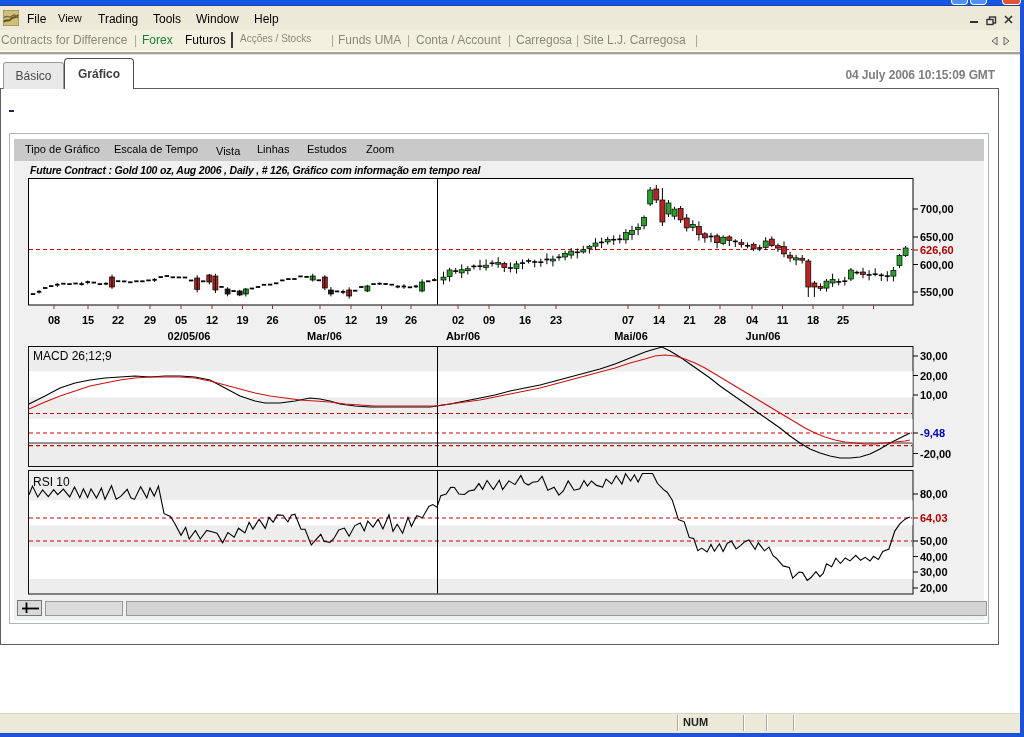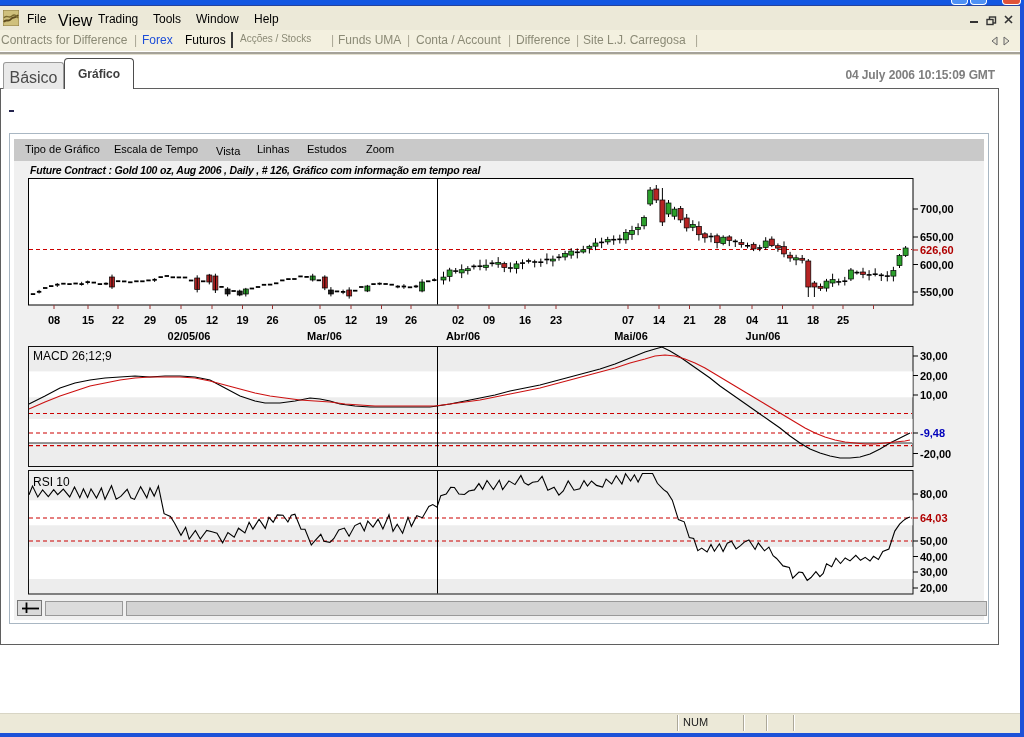--- a/index.html
+++ b/index.html
@@ -15,64 +15,64 @@
 <div class="abs" style="left:970px;top:0;width:17px;height:5px;background:#4e91f5;border:1px solid #fff;border-top:none;border-radius:0 0 4px 4px;"></div>
 <div class="abs" style="left:1002px;top:0;width:19px;height:5px;background:#e05339;border:1px solid #fff;border-top:none;border-radius:0 0 4px 4px;"></div>
 
 <div class="abs" style="left:0;top:6px;width:1020px;height:24px;background:#ece9d8;"></div>
 <svg class="abs" style="left:3px;top:10px;" width="16" height="16" viewBox="0 0 16 16">
  <rect width="16" height="16" fill="#cfc07c" stroke="#8a7840"></rect>
  <path d="M1 12 C3 8 5 13 8 9 C10 6 12 9 15 5" stroke="#5d4a1e" stroke-width="2" fill="none"></path>
  <path d="M1 8 C3 4 6 9 9 6 C11 4 13 5 15 8" stroke="#7a6a30" stroke-width="1.4" fill="none"></path>
 </svg>
 <div class="abs" style="top:12px;left:27px;font-size:12px;color:#000;">File</div>
-<div class="abs" style="top:12px;left:58px;font-size:16px;color:#000;">View</div>
+<div class="abs" style="top:12px;left:58px;font-size:11px;color:#000;">View</div>
 <div class="abs" style="top:12px;left:98px;font-size:12px;color:#000;">Trading</div>
 <div class="abs" style="top:12px;left:153px;font-size:12px;color:#000;">Tools</div>
 <div class="abs" style="top:12px;left:196px;font-size:12px;color:#000;">Window</div>
 <div class="abs" style="top:12px;left:254px;font-size:12px;color:#000;">Help</div>
 
 <svg class="abs" style="left:968px;top:12px;" width="50" height="14" viewBox="0 0 50 14">
  <rect x="2" y="9" width="8" height="2" fill="#333"></rect>
  <rect x="21.5" y="5" width="6" height="6" fill="none" stroke="#333" stroke-width="1.4"></rect>
  <rect x="19" y="7.5" width="6" height="5" fill="#ece9d8" stroke="#333" stroke-width="1.4"></rect>
  <path d="M37 4 L44 11 M44 4 L37 11" stroke="#333" stroke-width="1.6"></path>
 </svg>
 
 <div class="abs" style="left:0;top:30px;width:1020px;height:21px;background:#f3f0df;"></div>
 <div class="abs" style="top:33px;left:1px;font-size:12px;color:#8b8a76;text-align:center;">Contracts for Difference</div>
 <div class="abs" style="top:33px;left:134px;font-size:12px;color:#a8a694;">|</div>
-<div class="abs" style="top:33px;left:142px;font-size:12px;color:#1d4ed8;">Forex</div>
+<div class="abs" style="top:33px;left:142px;font-size:12px;color:#15803d;">Forex</div>
 <div class="abs" style="top:33px;left:185px;font-size:12px;color:#000;">Futuros</div>
 <div class="abs" style="top:32px;left:231px;width:2px;height:16px;background:#3a3a3a;"></div>
 <div class="abs" style="top:33px;left:240px;font-size:10px;color:#8b8a76;">Acções / Stocks</div>
 <div class="abs" style="top:33px;left:331px;font-size:12px;color:#a8a694;">|</div>
 <div class="abs" style="top:33px;left:338px;font-size:12px;color:#8b8a76;">Funds UMA</div>
 <div class="abs" style="top:33px;left:407px;font-size:12px;color:#a8a694;">|</div>
 <div class="abs" style="top:33px;left:416px;font-size:12px;color:#8b8a76;">Conta / Account</div>
 <div class="abs" style="top:33px;left:508px;font-size:12px;color:#a8a694;">|</div>
-<div class="abs" style="top:33px;left:516px;font-size:12px;color:#8b8a76;">Difference</div>
+<div class="abs" style="top:33px;left:516px;font-size:12px;color:#8b8a76;">Carregosa</div>
 <div class="abs" style="top:33px;left:576px;font-size:12px;color:#a8a694;">|</div>
 <div class="abs" style="top:33px;left:583px;font-size:12px;color:#8b8a76;">Site L.J. Carregosa</div>
 <div class="abs" style="top:33px;left:695px;font-size:12px;color:#a8a694;">|</div>
 <svg class="abs" style="left:989px;top:36px;" width="24" height="10" viewBox="0 0 24 10">
  <path d="M8 1 L3 5 L8 9 Z" fill="#e8e5d5" stroke="#666" stroke-width="1"></path>
  <path d="M15 1 L20 5 L15 9 Z" fill="#e8e5d5" stroke="#666" stroke-width="1"></path>
 </svg>
 
 <div class="abs" style="left:0;top:51px;width:1020px;height:1px;background:#ffffff;"></div>
 <div class="abs" style="left:0;top:52px;width:1020px;height:2px;background:#a5a299;"></div>
 <div class="abs" style="left:0;top:54px;width:1020px;height:1px;background:#e2dfcf;"></div>
 
 <div class="abs" style="left:0;top:55px;width:1020px;height:658px;background:#ffffff;"></div>
 
 <div class="abs" style="left:0;top:88px;width:999px;height:557px;border:1px solid #5f5f5f;background:#fff;"></div>
 
 <div class="abs" style="left:3px;top:62px;width:61px;height:27px;background:#e9e9e9;border:1px solid #9a9a9a;border-bottom:none;border-radius:3px 3px 0 0;"></div>
-<div class="abs" style="left:3px;top:69px;width:61px;text-align:center;font-size:16px;color:#4a4a4a;">Básico</div>
+<div class="abs" style="left:3px;top:69px;width:61px;text-align:center;font-size:12px;color:#4a4a4a;">Básico</div>
 <div class="abs" style="left:64px;top:58px;width:70px;height:31px;background:#ffffff;border:1px solid #4d4d4d;border-bottom:none;border-radius:4px 4px 0 0;"></div>
 <div class="abs" style="left:64px;top:67px;width:70px;text-align:center;font-size:12px;font-weight:bold;color:#3d3d3d;">Gráfico</div>
 
 <div class="abs" style="top:68px;left:700px;width:295px;text-align:right;font-size:12px;font-weight:bold;color:#7e7e7e;letter-spacing:-0.1px;">04 July 2006 10:15:09 GMT</div>
 
 <div class="abs" style="left:9px;top:110px;width:5px;height:2px;background:#26264f;"></div>
 
 <div class="abs" style="left:9px;top:133px;width:980px;height:491px;border:1px solid #a9b7c3;background:#fff;"></div>
 <div class="abs" style="left:14px;top:139px;width:970px;height:481px;background:#f0f0f0;"></div>
 <div class="abs" style="left:14px;top:139px;width:970px;height:22px;background:#c9c9c9;"></div>
@@ -446,21 +446,21 @@
 
 <div class="abs" style="left:17px;top:600px;width:25px;height:16px;background:#d9d9d9;border:1px solid #777;"></div>
 <svg class="abs" style="left:17px;top:600px;" width="25" height="16" viewBox="0 0 25 16">
  <line x1="5" y1="8.5" x2="22" y2="8.5" stroke="#000" stroke-width="1.8"></line>
  <line x1="9.5" y1="2.5" x2="9.5" y2="13" stroke="#000" stroke-width="1.8"></line>
 </svg>
 <div class="abs" style="left:45px;top:601px;width:78px;height:15px;background:#dcdcdc;border:1px solid #999;"></div>
 <div class="abs" style="left:126px;top:601px;width:861px;height:15px;background:#d3d3d3;border:1px solid #999;"></div>
 
 <div class="abs" style="left:0;top:713px;width:1020px;height:20px;background:#ece9d8;border-top:1px solid #d8d5c5;"></div>
-<div class="abs" style="top:716px;left:683px;font-size:11px;color:#222;">NUM</div>
+<div class="abs" style="top:716px;left:683px;font-size:11px;color:#222;font-weight:bold;">NUM</div>
 <div class="abs" style="left:677px;top:715px;width:1px;height:16px;background:#aca899;"></div>
 <div class="abs" style="left:678px;top:715px;width:1px;height:16px;background:#fff;"></div>
 <div class="abs" style="left:743px;top:715px;width:1px;height:16px;background:#aca899;"></div>
 <div class="abs" style="left:744px;top:715px;width:1px;height:16px;background:#fff;"></div>
 <div class="abs" style="left:766px;top:715px;width:1px;height:16px;background:#aca899;"></div>
 <div class="abs" style="left:767px;top:715px;width:1px;height:16px;background:#fff;"></div>
 <div class="abs" style="left:793px;top:715px;width:1px;height:16px;background:#aca899;"></div>
 <div class="abs" style="left:794px;top:715px;width:1px;height:16px;background:#fff;"></div>
 
 <div class="abs" style="left:1020px;top:5px;width:4px;height:732px;background:#1c52d8;"></div>

